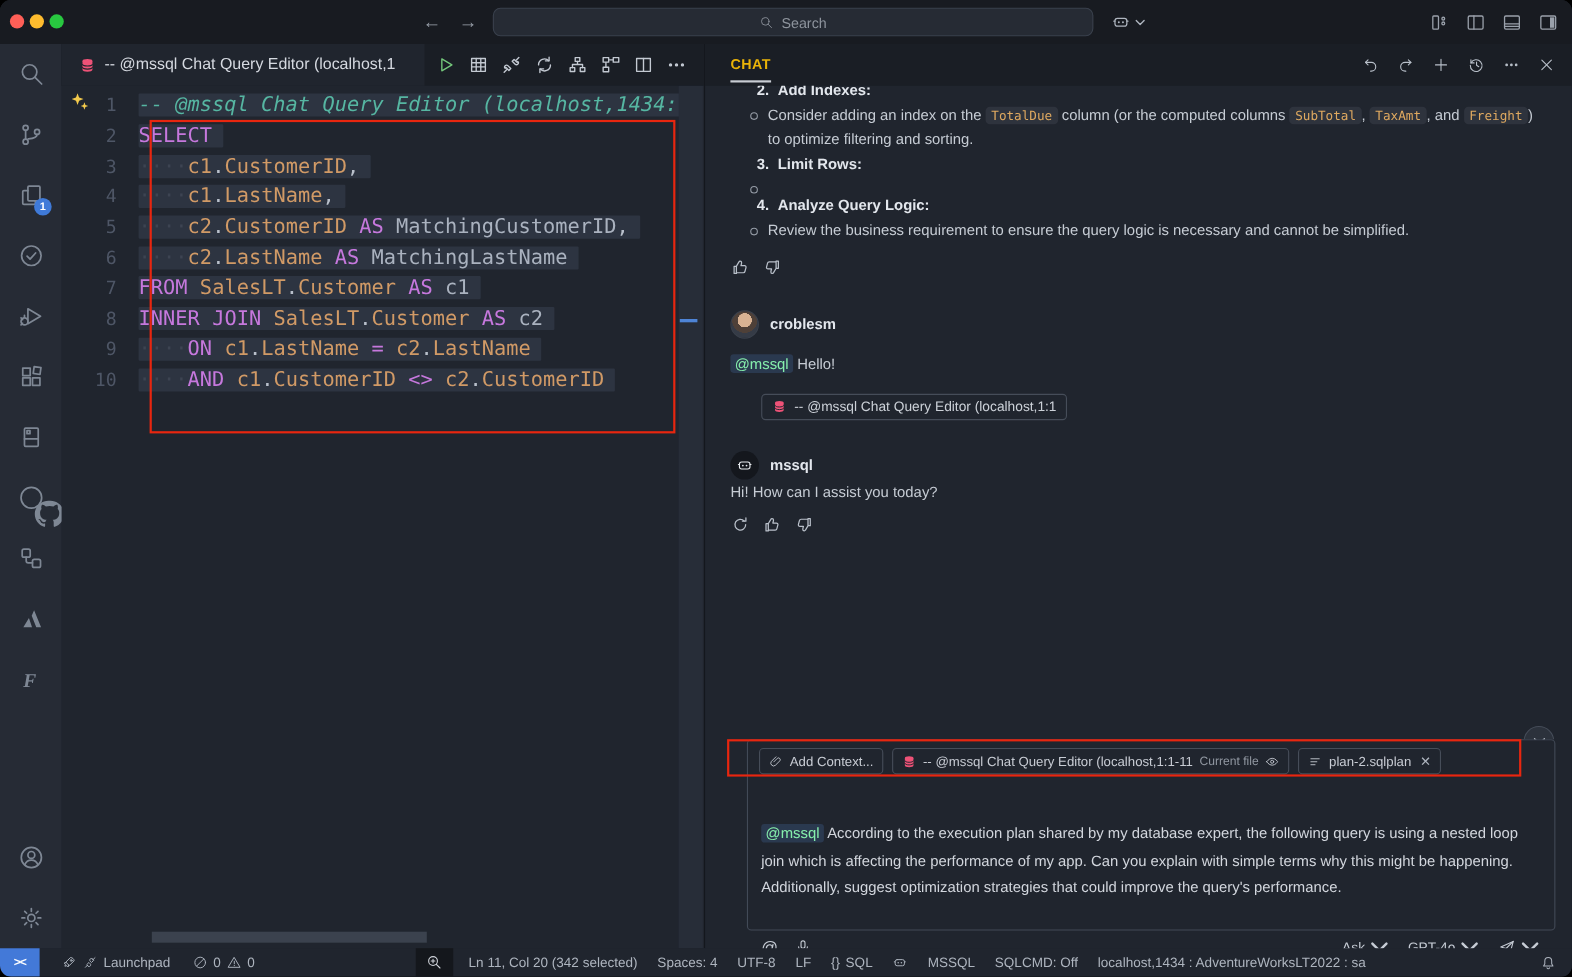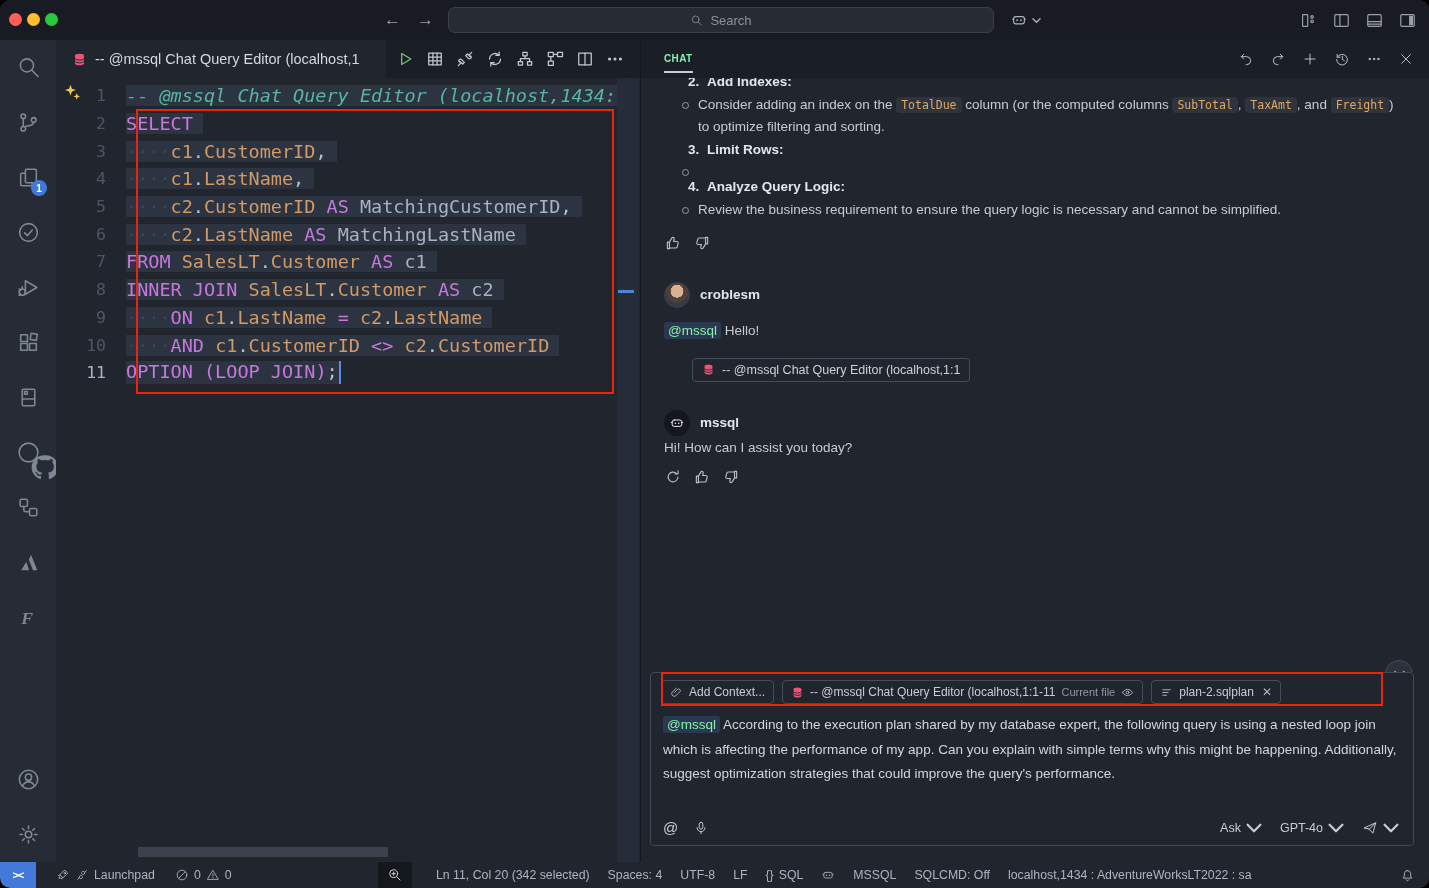--- a/index.html
+++ b/index.html
@@ -54,21 +54,21 @@
   .cursor{ display:inline-block; width:2px; height:23px; background:#5a8fe0; vertical-align:middle; margin-left:1px; }
   .sparkle{ position:absolute; left:6px; top:5px; width:22px; height:20px; color:#f2c94c; }
   .anno-editor{ position:absolute; left:80px; top:31px; width:478px; height:285px; border:2px solid #e8260f; pointer-events:none; }
   .minimap{ position:absolute; right:1px; top:0; width:22px; height:100%; background:#272d38; }
   .minimap-mark{ position:absolute; left:1px; top:212px; width:16px; height:3px; background:#4e84d6; }
   .hscroll{ position:absolute; left:82px; top:769px; width:250px; height:10px; background:#3b424e; }
 
   
   .chat{ flex:1; background:#20252e; border-left:1px solid #14171d; display:flex; flex-direction:column; position:relative; }
   .chat-header{ height:38px; background:#1a1e25; flex:none; display:flex; align-items:center; padding:0 14px 0 23px; }
-  .chat-title{ color:#86efac; font-size:10px; font-weight:bold; letter-spacing:.4px; position:relative; padding-bottom:2px; }
+  .chat-title{ color:#eab308; font-size:13px; font-weight:bold; letter-spacing:.4px; position:relative; padding-bottom:2px; }
   .chat-title::after{ content:""; position:absolute; left:0; right:0; bottom:-7px; height:2px; background:#c8ccd3; }
   .chat-actions{ margin-left:auto; display:flex; align-items:center; gap:14px; color:#b9c0ca; }
   .chat-actions .ca-btn{ width:18px; height:18px; display:flex; align-items:center; justify-content:center; font-size:15px; }
   .chat-actions .ic{ width:16px; height:16px; }
 
   .chat-body{ flex:1; overflow:hidden; position:relative; padding:0 23px; font-size:13.5px; color:#c6ccd4; }
   .md-list{ margin-top:-7px; }
   .md-title{ line-height:22.6px; color:#e3e7ed; font-weight:bold;margin-left:24px; }
   .md-title .num{ display:inline-block; width:19px; font-weight:bold; }
   .md-bullet{ display:flex; padding-left:18px; line-height:22.6px; }
@@ -83,21 +83,21 @@
   .avatar.bot .ic{ width:16px; height:16px; }
   .msg-name{ font-weight:bold; color:#e3e7ed; }
   .msg-text{ margin-top:12px; line-height:21px; }
   .mention{ background:rgba(101,161,255,.16); color:#86efac; padding:1px 4px; border-radius:3px; }
   .attach-chip{ display:inline-flex; align-items:center; gap:7px; height:24px; border:1px solid #464d59; border-radius:4px; padding:0 9px; margin-top:17px; font-size:12.5px; color:#ccd1d8;margin-left:28px; }
   .attach-chip .ic{ width:13px; height:13px; }
   .reply-text{ margin-top:1px; line-height:21px; }
   .scrollbtn{ position:absolute; right:16px; top:582px; width:28px; height:28px; border-radius:50%; background:#2c323c; border:1px solid #454c58; color:#c6ccd5; display:flex; align-items:center; justify-content:center; }
 
   
-  .chat-input{ flex:none; margin:0 15px 16px 9px; height:174px; border:1px solid #424a57; border-radius:4px; background:#20252e; display:flex; flex-direction:column; }
+  .chat-input{ flex:none; margin:0 15px 16px 38px; height:174px; border:1px solid #424a57; border-radius:4px; background:#20252e; display:flex; flex-direction:column;gap:33px; }
   .chips-row{ display:flex; align-items:center; gap:8px; padding:7px 10px 3px; }
   .chip{ display:inline-flex; align-items:center; gap:6px; height:24px; border:1px solid #464d59; border-radius:4px; padding:0 8px; font-size:12px; color:#c8ccd4; white-space:nowrap; }
   .chip .ic{ width:13px; height:13px; flex:none; }
   .chip .note{ font-size:11px; color:#9097a1; }
   .chip .x{ font-size:12px; color:#aeb5bf; margin-left:2px; }
   .input-text{ padding:6px 12px 0; font-size:13.5px; line-height:24.5px; color:#d2d6dd; flex:1; }
   .input-controls{ display:flex; align-items:center; padding:0 14px 9px 12px; color:#c6ccd5; font-size:12.5px; }
   .ictl-left{ display:flex; align-items:center; gap:15px; }
   .at-glyph{ font-size:15px; }
   .ictl-right{ margin-left:auto; display:flex; align-items:center; gap:18px; }
@@ -107,21 +107,21 @@
   .anno-chat{ position:absolute; left:20px; top:632px; width:722px; height:34px; border:2px solid #e8260f; pointer-events:none; z-index:5; }
 
   
   .statusbar{ position:absolute; left:0; bottom:0; width:100%; height:26px; background:#20252e; color:#aeb5bf; font-size:12.3px; display:flex; align-items:center; }
   .remote{ width:36px; height:26px; background:#4379d8; color:#fff; display:flex; align-items:center; justify-content:center; font-weight:bold; font-size:11px; letter-spacing:-1px; border-bottom-left-radius:10px; }
   .sb-left{ display:flex; align-items:center; gap:20px; padding-left:20px; }
   .sb-item{ display:flex; align-items:center; gap:5px; white-space:nowrap; }
   .sb-item .ic{ width:14px; height:14px; }
   .zoomwidget{ position:absolute; left:378px; top:0; width:34px; height:26px; background:#14171c; display:flex; align-items:center; justify-content:center; color:#cfd3da; }
   .zoomwidget .ic{ width:16px; height:16px; }
-  .sb-right{ position:absolute; left:436px; right:0; top:0; height:26px; display:flex; align-items:center; gap:18px; padding-right:14px; }
+  .sb-right{ position:absolute; left:426px; right:0; top:0; height:26px; display:flex; align-items:center; gap:18px; padding-right:14px; }
   .sb-right .bell{ margin-left:auto; }
   .ic{ display:inline-flex; }
   .ic svg{ width:100%; height:100%; }
 </style>
 </head>
 <body>
 
 <div class="window">
 
   <div class="titlebar">
@@ -460,21 +460,20 @@
             <div class="code-line"><span class="ln">1</span><span class="selwrap"><span class="tok-cm">-- @mssql Chat Query Editor (localhost,1434:</span></span></div>
             <div class="code-line"><span class="ln">2</span><span class="selwrap"><span class="tok-kw">SELECT</span></span></div>
             <div class="code-line"><span class="ln">3</span><span class="selwrap"><span class="tok-ws">····</span><span class="tok-id">c1</span><span class="tok-pun">.</span><span class="tok-id">CustomerID</span><span class="tok-pun">,</span></span></div>
             <div class="code-line"><span class="ln">4</span><span class="selwrap"><span class="tok-ws">····</span><span class="tok-id">c1</span><span class="tok-pun">.</span><span class="tok-id">LastName</span><span class="tok-pun">,</span></span></div>
             <div class="code-line"><span class="ln">5</span><span class="selwrap"><span class="tok-ws">····</span><span class="tok-id">c2</span><span class="tok-pun">.</span><span class="tok-id">CustomerID</span><span class="tok-pl"> </span><span class="tok-kw">AS</span><span class="tok-pl"> MatchingCustomerID</span><span class="tok-pun">,</span></span></div>
             <div class="code-line"><span class="ln">6</span><span class="selwrap"><span class="tok-ws">····</span><span class="tok-id">c2</span><span class="tok-pun">.</span><span class="tok-id">LastName</span><span class="tok-pl"> </span><span class="tok-kw">AS</span><span class="tok-pl"> MatchingLastName</span></span></div>
             <div class="code-line"><span class="ln">7</span><span class="selwrap"><span class="tok-kw">FROM</span><span class="tok-pl"> </span><span class="tok-id">SalesLT</span><span class="tok-pun">.</span><span class="tok-id">Customer</span><span class="tok-pl"> </span><span class="tok-kw">AS</span><span class="tok-pl"> c1</span></span></div>
             <div class="code-line"><span class="ln">8</span><span class="selwrap"><span class="tok-kw">INNER</span><span class="tok-pl"> </span><span class="tok-kw">JOIN</span><span class="tok-pl"> </span><span class="tok-id">SalesLT</span><span class="tok-pun">.</span><span class="tok-id">Customer</span><span class="tok-pl"> </span><span class="tok-kw">AS</span><span class="tok-pl"> c2</span></span></div>
             <div class="code-line"><span class="ln">9</span><span class="selwrap"><span class="tok-ws">····</span><span class="tok-kw">ON</span><span class="tok-pl"> </span><span class="tok-id">c1</span><span class="tok-pun">.</span><span class="tok-id">LastName</span><span class="tok-pl"> </span><span class="tok-op">=</span><span class="tok-pl"> </span><span class="tok-id">c2</span><span class="tok-pun">.</span><span class="tok-id">LastName</span></span></div>
             <div class="code-line"><span class="ln">10</span><span class="selwrap"><span class="tok-ws">····</span><span class="tok-kw">AND</span><span class="tok-pl"> </span><span class="tok-id">c1</span><span class="tok-pun">.</span><span class="tok-id">CustomerID</span><span class="tok-pl"> </span><span class="tok-op">&lt;&gt;</span><span class="tok-pl"> </span><span class="tok-id">c2</span><span class="tok-pun">.</span><span class="tok-id">CustomerID</span></span></div>
-            <div class="code-line"><span class="ln cur">11</span><span class="selwrap nopad"><span class="tok-kw">OPTION</span><span class="tok-pl"> </span><span class="tok-op">(</span><span class="tok-kw">LOOP</span><span class="tok-pl"> </span><span class="tok-kw">JOIN</span><span class="tok-op">)</span><span class="tok-pun">;</span><span class="cursor"></span></span></div>
           </div>
         <div class="anno-editor"></div>
         <div class="minimap">
           <div class="minimap-mark"></div>
         </div>
         <div class="hscroll"></div>
       </div>
     </div>
 
     <div class="chat">

